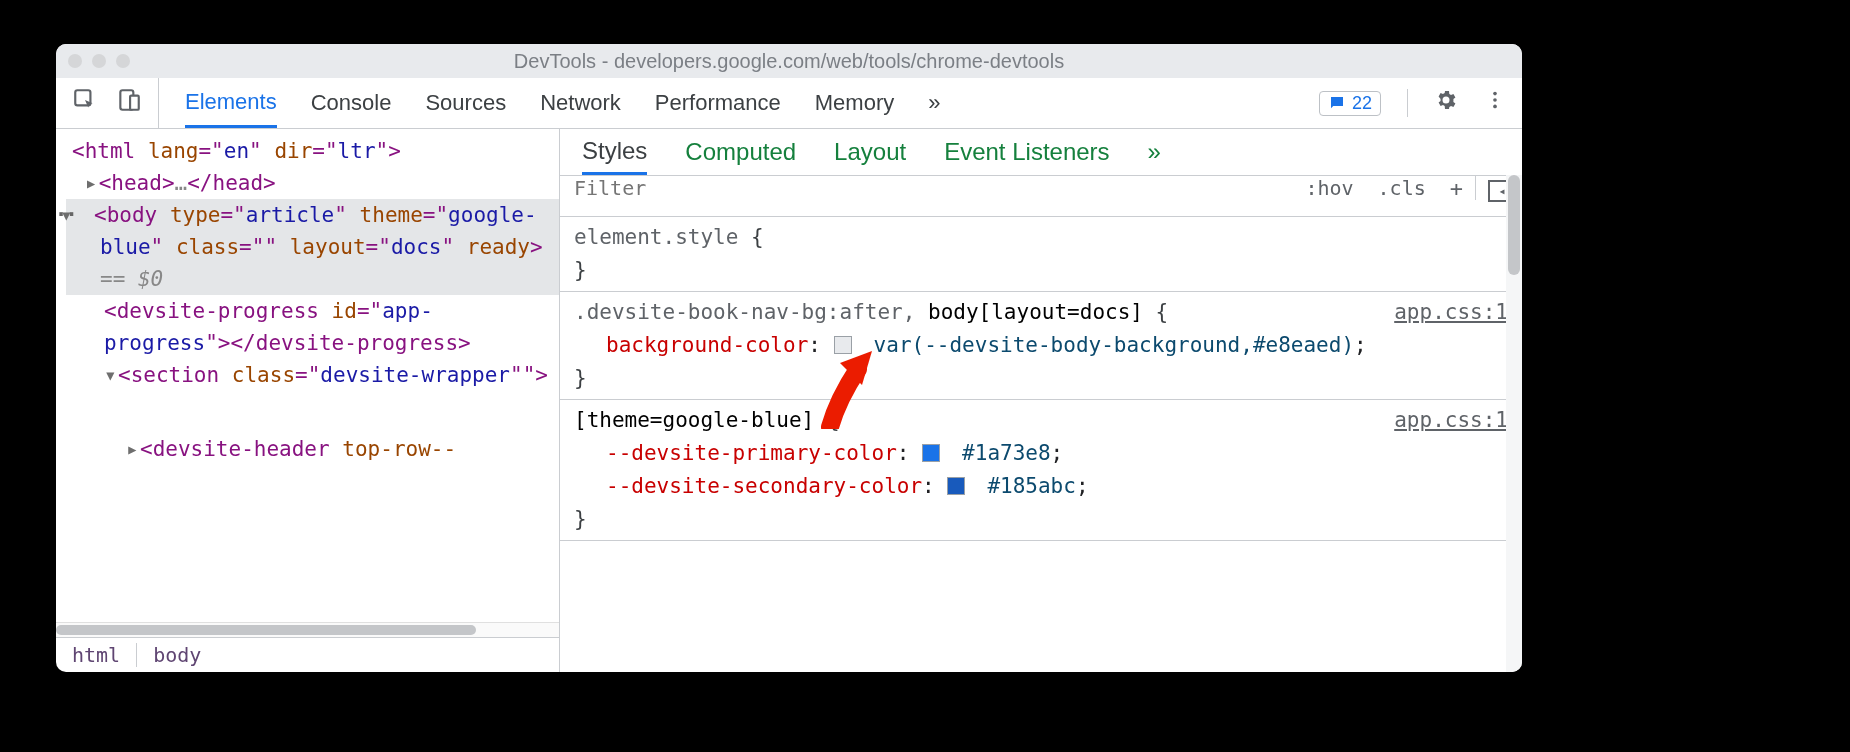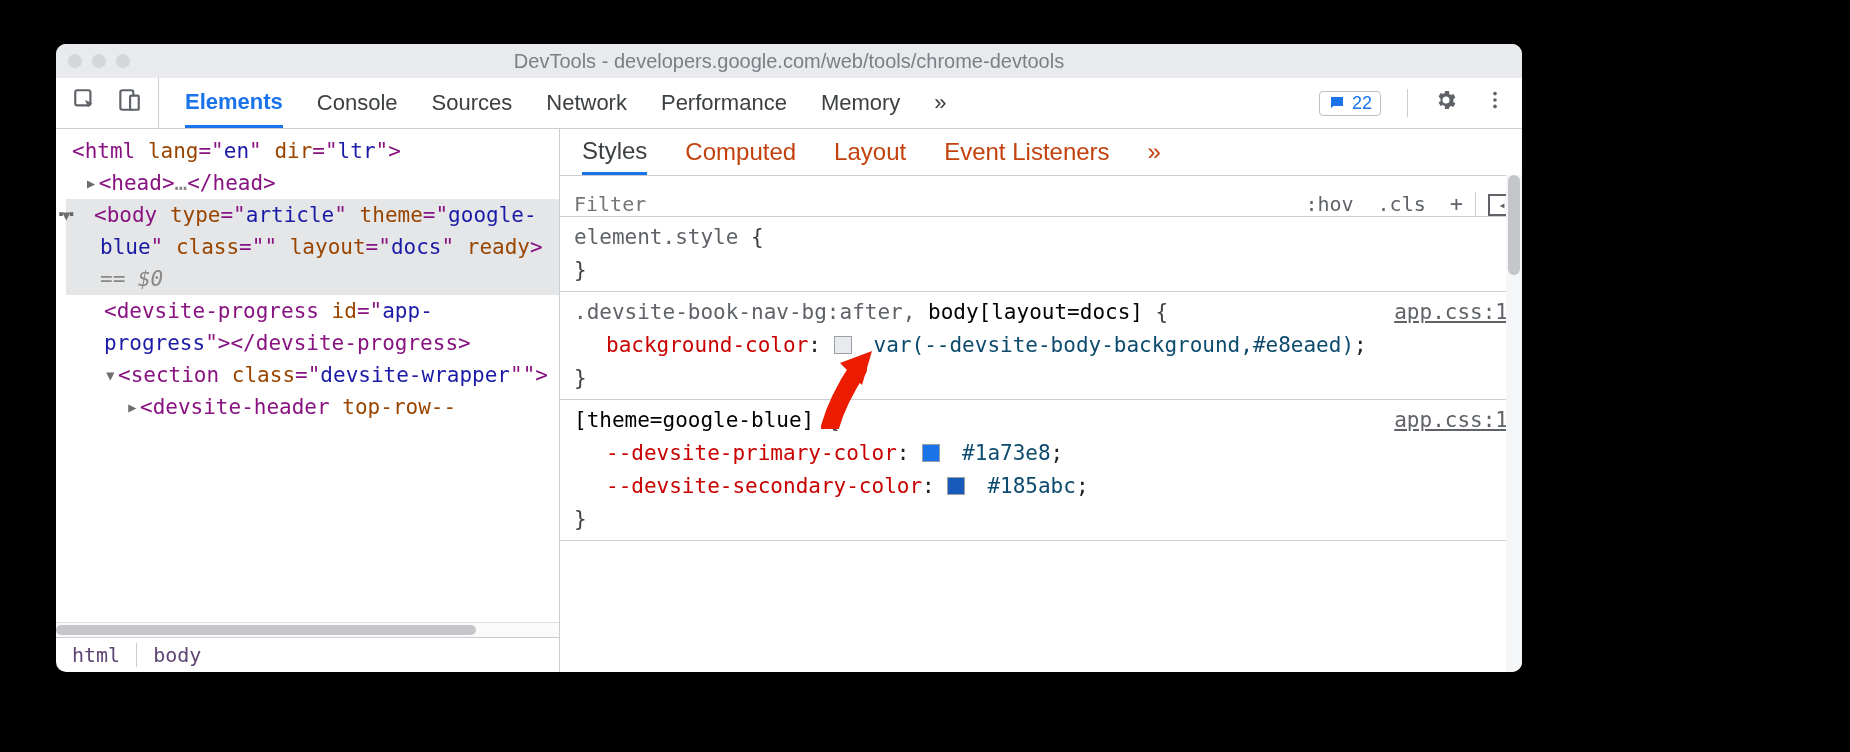--- a/index.html
+++ b/index.html
@@ -57,21 +57,21 @@
   .maintabs{
     height:50px;
     display:flex;
     align-items:stretch;
     border-bottom:1px solid var(--border);
     flex:0 0 auto;
   }
   .tool-icons{display:flex;align-items:center;gap:18px;padding:0 16px;border-right:1px solid var(--border);}
   .tabset{display:flex;align-items:stretch;gap:34px;padding-left:26px;flex:1;}
   .tab{display:flex;align-items:center;color:#3c4043;font-size:22px;}
-  .tab.active{color:var(--accent);border-bottom:3px solid var(--accent);font-weight:700;}
+  .tab.active{color:var(--accent);border-bottom:3px solid var(--accent);font-weight:400;}
   .right-tools{display:flex;align-items:center;gap:26px;padding:0 16px 0 0;color:#5f6368;}
   .chip{
     display:flex;align-items:center;gap:6px;
     border:1px solid #bdc1c6;border-radius:4px;padding:1px 8px;color:#1a73e8;font-size:18px;
   }
   .chip svg{fill:#1a73e8}
   .divider{width:1px;height:28px;background:var(--border);}
   
   .split{flex:1;display:flex;min-height:0;}
   .dom{
@@ -102,42 +102,42 @@
   .caret.down::before{content:"▾";}
   .caret.right::before{content:"▸";}
   .t-tag{color:var(--tag);}
   .t-attr{color:var(--attr);}
   .t-val{color:var(--val);}
   .t-punc{color:var(--tag);}
   .t-doctype{color:#9aa0a6;}
   .t-dots{color:#888;}
   .t-sel0{color:#888;font-style:italic;}
   .dom-tree .child1{padding-left:38px;white-space:normal;overflow-wrap:anywhere;}
-  .dom-tree .child2{padding-left:60px;white-space:normal;overflow-wrap:anywhere;}
+  .dom-tree .child2{padding-left:60px;white-space:normal;overflow-wrap:anywhere;margin-top:42px;}
   .dom-scroll{
     height:14px;background:#fafafa;border-top:1px solid #e0e0e0;position:relative;
   }
   .dom-scroll .thumb{position:absolute;left:0;top:2px;height:10px;width:420px;background:#c4c6c9;border-radius:6px;}
   .dom-crumb{
     height:34px;display:flex;align-items:center;gap:0;
     border-top:1px solid var(--border);
     font-family:Menlo,Consolas,monospace;font-size:20px;
   }
   .dom-crumb span{padding:0 16px;color:#5f4572;}
   .dom-crumb span+span{border-left:1px solid var(--border);}
   
   .rpanel{flex:1;display:flex;flex-direction:column;min-width:0;position:relative;}
   .subtabs{
     height:46px;display:flex;align-items:stretch;gap:38px;
     padding:0 22px;border-bottom:1px solid var(--border);font-size:24px;
   }
-  .subtab{display:flex;align-items:center;color:#c2410c;}
+  .subtab{display:flex;align-items:center;color:#15803d;}
   .subtab.active{color:#3c4043;border-bottom:3px solid var(--accent);font-weight:500;}
   .stylesbar{
-    height:40px;display:flex;align-items:flex-end;border-bottom:1px solid var(--border);
+    height:40px;display:flex;align-items:flex-start;border-bottom:1px solid var(--border);
     font-family:Menlo,Consolas,monospace;font-size:20px;
   }
   .filter{flex:1;border:none;outline:none;padding:0 14px;font:inherit;color:#3c4043;}
   .sb-item{padding:0 12px;color:#5f6368;}
   .sb-sep{width:1px;height:24px;background:var(--border);}
   .sb-plus{font-size:22px;}
   .sb-box{border:2px solid #5f6368;width:18px;height:18px;display:inline-flex;align-items:center;justify-content:center;}
   .sb-box::before{content:"◂";font-size:12px;margin-left:6px;}
   .rules{
     flex:1;overflow:hidden;

